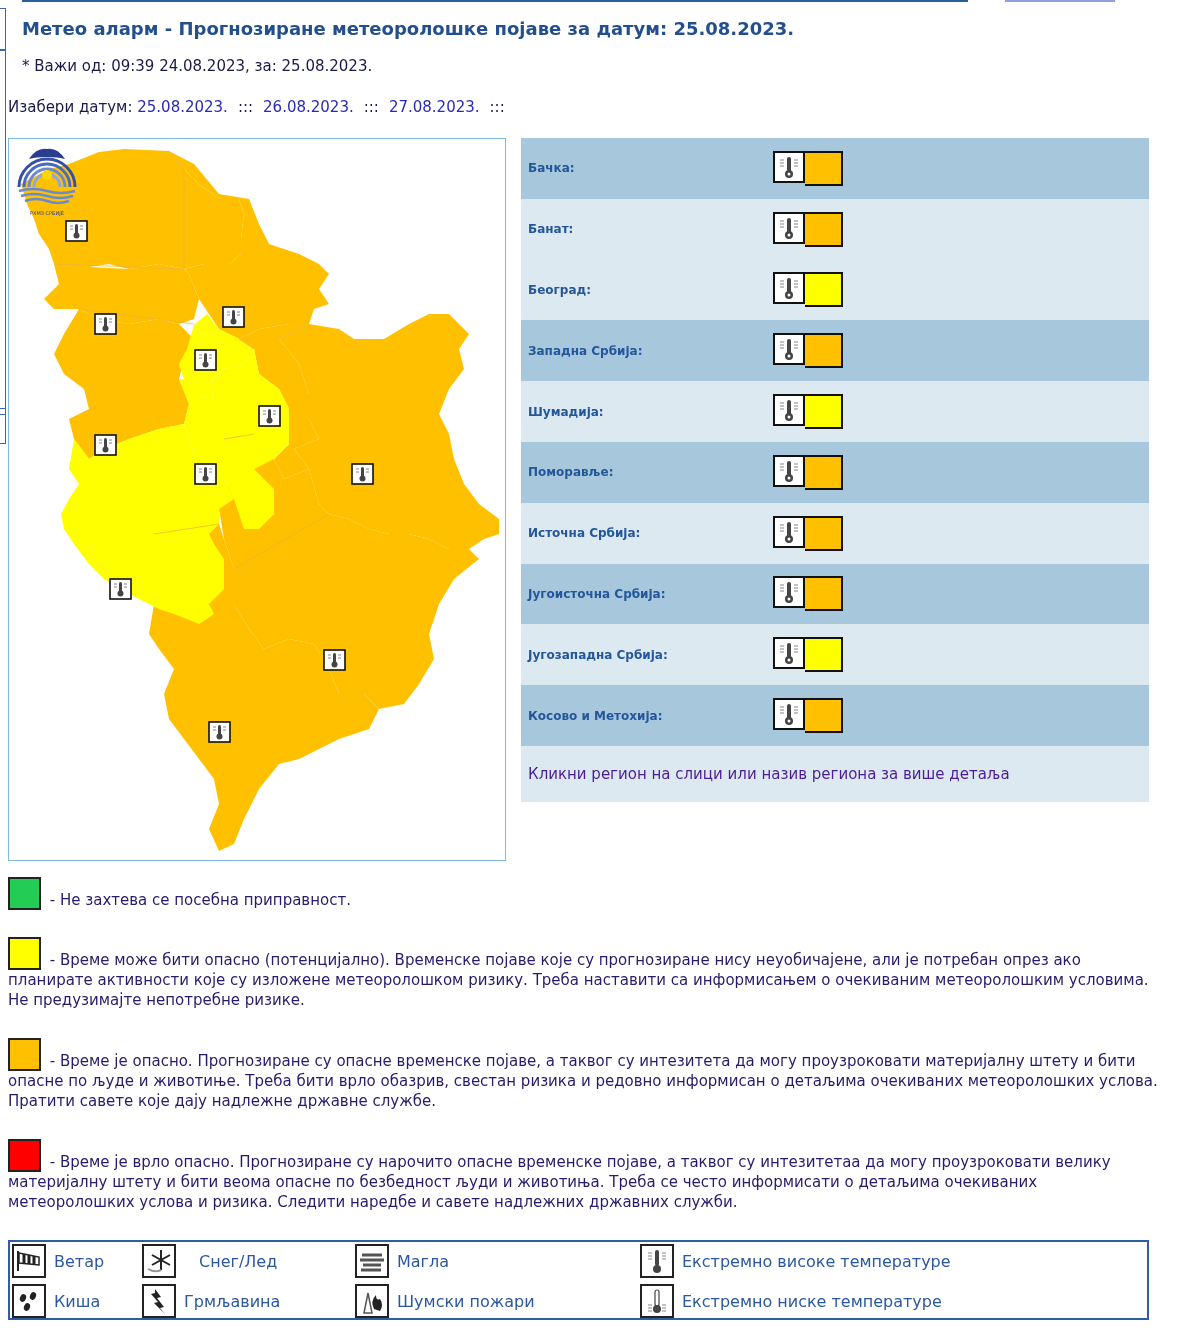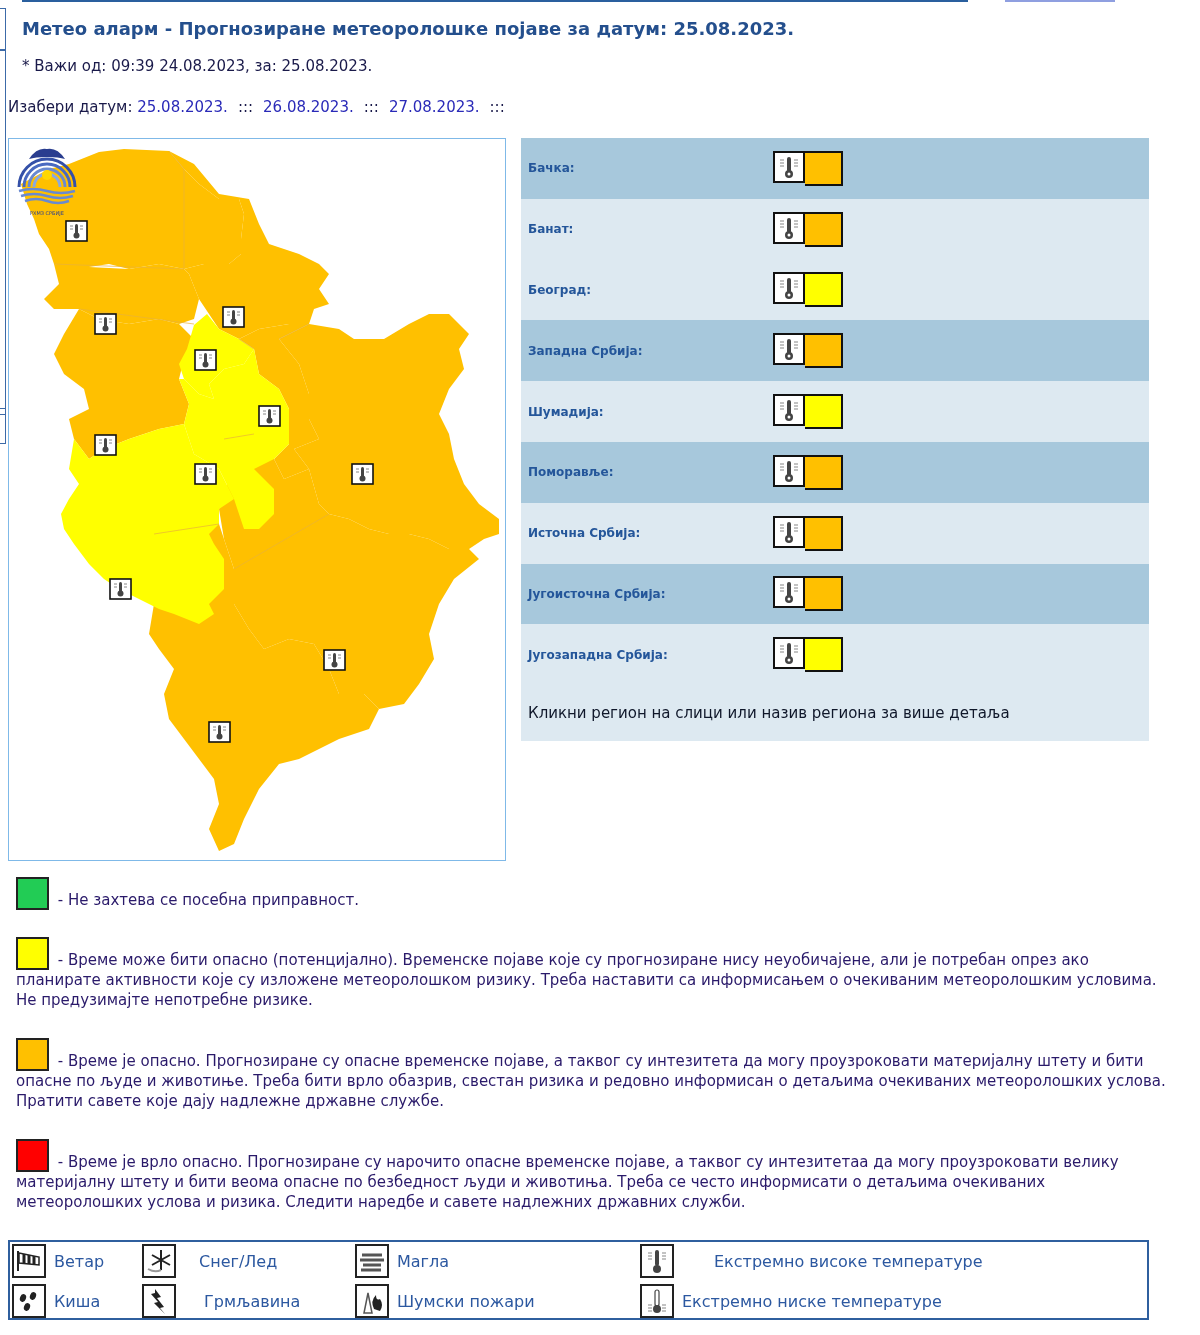--- a/index.html
+++ b/index.html
@@ -20,23 +20,23 @@
 
   .regions { position:absolute; left:521px; top:138px; width:628px; }
   .region-row { height:60.8px; display:flex; align-items:center; position:relative; cursor:pointer; }
   .region-row.dark { background:#a7c8dc; }
   .region-row.light { background:#dde9f1; }
   .region-name { position:absolute; left:7px; font-size:12px; font-weight:bold; color:#24569a; }
   .region-icons { position:absolute; left:252px; display:flex; }
   .ico-box { width:32px; height:32px; border:2px solid #111; box-sizing:border-box; background:#fff; display:flex; align-items:center; justify-content:center; }
   .warn-box { width:38px; height:35px; border:2px solid #111; border-left:none; box-sizing:border-box; }
   .hint-row { height:56px; background:#dde9f1; display:flex; align-items:center; }
-  .hint { margin-left:7px; font-size:15px; color:#0f172a; }
-
-  .legend-item { position:absolute; left:8px; font-size:15px; color:#2a1a6a; line-height:20.4px; width:1150px;margin-left:8px; }
+  .hint { margin-left:7px; font-size:15px; color:#4c1d95; }
+
+  .legend-item { position:absolute; left:8px; font-size:15px; color:#2a1a6a; line-height:20.4px; width:1150px; }
   .swatch { display:inline-block; width:33px; height:33px; border:2px solid #222; box-sizing:border-box; vertical-align:bottom; margin-right:4px; }
 
   .icon-legend { position:absolute; left:8px; top:1240px; width:1141px; height:80px; border:2px solid #2f5f9e; box-sizing:border-box; }
   .il-item { position:absolute; display:flex; align-items:center; font-size:16px; color:#2c58a0; }
   .il-ico { width:34px; height:34px; border:2px solid #222; box-sizing:border-box; background:#fff; margin-right:8px; display:flex; align-items:center; justify-content:center; }
 </style>
 </head>
 <body>
 
 <div class="topbar"></div>
@@ -223,20 +223,34 @@
           <svg width="24" height="26" viewBox="0 0 24 26">
             <rect x="10" y="3" width="4" height="15" rx="2" fill="#444"></rect>
             <circle cx="12" cy="20" r="4" fill="#444"></circle>
             <circle cx="12" cy="20" r="1.5" fill="#fff"></circle>
             <path d="M3 6h4M3 9h4M3 12h4M17 6h4M17 9h4M17 12h4" stroke="#888" stroke-width="1.2"></path>
           </svg>
         </div>
         <div class="warn-box" style="background:#ffff00" title="yellow"></div>
       </div>
   </div>
+  <div class="region-row dark">
+    <span class="region-name">Косово и Метохија:</span>
+    <div class="region-icons">
+        <div class="ico-box">
+          <svg width="24" height="26" viewBox="0 0 24 26">
+            <rect x="10" y="3" width="4" height="15" rx="2" fill="#444"></rect>
+            <circle cx="12" cy="20" r="4" fill="#444"></circle>
+            <circle cx="12" cy="20" r="1.5" fill="#fff"></circle>
+            <path d="M3 6h4M3 9h4M3 12h4M17 6h4M17 9h4M17 12h4" stroke="#888" stroke-width="1.2"></path>
+          </svg>
+        </div>
+        <div class="warn-box" style="background:#ffc000" title="orange"></div>
+      </div>
+  </div>
   <div class="hint-row">
     <span class="hint">Кликни регион на слици или назив региона за више детаља</span>
   </div>
 </div>
 
 <div class="legend-item" style="top:877px;">
   <span class="swatch" style="background:#22cc55"></span><span> - Не захтева се посебна приправност.</span>
 </div>
 <div class="legend-item" style="top:937px;">
   <span class="swatch" style="background:#ffff00"></span><span> - Време може бити опасно (потенцијално). Временске појаве које су прогнозиране нису неуобичајене, али је потребан опрез ако планирате активности које су изложене метеоролошком ризику. Треба наставити са информисањем о очекиваним метеоролошким условима. Не предузимајте непотребне ризике.</span>
@@ -271,21 +285,21 @@
   </div>
   <div class="il-item" style="left:132px;top:2px;gap:15px;">
     <div class="il-ico">
         <svg width="28" height="28" viewBox="0 0 28 28">
           <path d="M16 3v20M7 8l18 10M7 18l18-10" stroke="#222" stroke-width="2"></path>
           <path d="M3 22 Q10 26 16 23" stroke="#999" stroke-width="2" fill="none"></path>
         </svg>
       </div>
     <span>Снег/Лед</span>
   </div>
-  <div class="il-item" style="left:132px;top:42px;gap:20px;">
+  <div class="il-item" style="left:132px;top:42px;">
     <div class="il-ico">
         <svg width="28" height="28" viewBox="0 0 28 28">
           <path d="M10 2 L16 10 L12 11 L19 20 L15 21 L20 27 L9 16 L13 15 L6 7 L10 6 Z" fill="#222"></path>
         </svg>
       </div>
     <span>Грмљавина</span>
   </div>
   <div class="il-item" style="left:345px;top:2px;">
     <div class="il-ico">
         <svg width="28" height="28" viewBox="0 0 28 28">
@@ -296,21 +310,21 @@
   </div>
   <div class="il-item" style="left:345px;top:42px;">
     <div class="il-ico">
         <svg width="28" height="28" viewBox="0 0 28 28">
           <path d="M6 26 L10 6 L14 26 Z" fill="none" stroke="#555" stroke-width="1.5"></path>
           <path d="M16 22 Q12 14 18 8 Q18 14 22 12 Q26 18 22 24 Z" fill="#222"></path>
         </svg>
       </div>
     <span>Шумски пожари</span>
   </div>
-  <div class="il-item" style="left:630px;top:2px;gap:32px;">
+  <div class="il-item" style="left:630px;top:2px;">
     <div class="il-ico">
         <svg width="24" height="28" viewBox="0 0 24 28">
           <rect x="10" y="3" width="4" height="16" rx="2" fill="#444"></rect>
           <circle cx="12" cy="22" r="4" fill="#444"></circle>
           <path d="M3 6h4M3 9h4M3 12h4M17 6h4M17 9h4M17 12h4" stroke="#888" stroke-width="1.2"></path>
         </svg>
       </div>
     <span>Екстремно високе температуре</span>
   </div>
   <div class="il-item" style="left:630px;top:42px;justify-content:space-between;">

